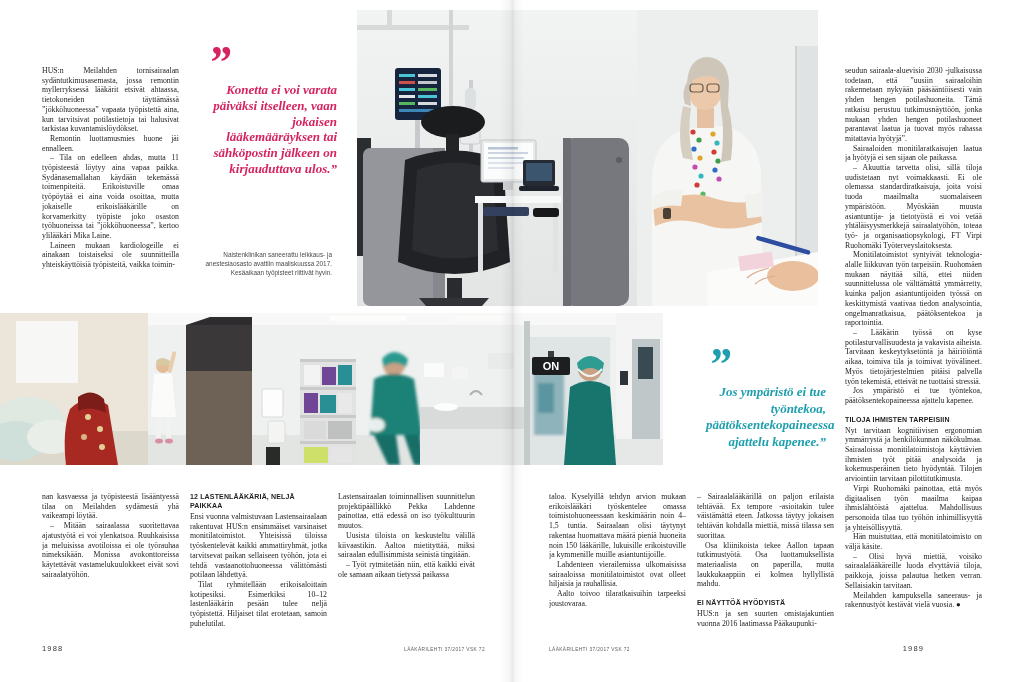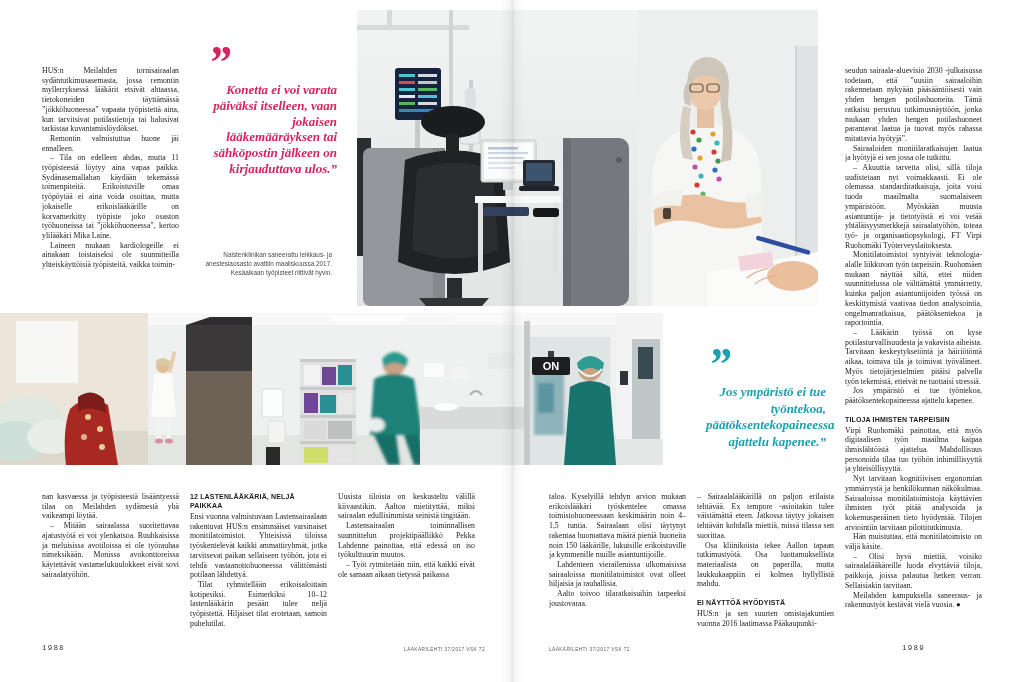--- a/index.html
+++ b/index.html
@@ -39,36 +39,36 @@
 
   
   .photo{position:absolute;overflow:hidden;background:#7dd3fc}
   #photo-top{left:357px;top:10px;width:461px;height:296px}
   #photo-bottom{left:0;top:313px;width:663px;height:152px}
 
   
   .journal{position:absolute;font-family:"Liberation Sans",sans-serif;font-size:4.8px;letter-spacing:.4px;color:#5c5c5c;text-transform:uppercase}
   #journal-left{left:348px;top:647px;width:137px;text-align:right}
   #journal-right{left:549px;top:647px;width:200px;text-align:left}
-  .pagenum{position:absolute;font-family:Liberation Mono, monospace;font-size:7.5px;letter-spacing:1.2px;color:#333}
+  .pagenum{position:absolute;font-family:Liberation Sans, sans-serif;font-size:7.5px;letter-spacing:1.2px;color:#333}
   #pagenum-left{left:42px;top:644px}
   #pagenum-right{left:845px;top:644px;width:137px;text-align:center}
 
   
   .gutter{position:absolute;left:500px;top:0;width:24px;height:682px;pointer-events:none;z-index:6;
     background:linear-gradient(90deg,rgba(0,0,0,0) 0%,rgba(0,0,0,.045) 42%,rgba(0,0,0,.085) 52%,rgba(0,0,0,.03) 65%,rgba(0,0,0,0) 100%)}
 </style>
 </head>
 <body>
 
 <div class="spread">
 
   <div class="col" id="col-top-1">
     <p>HUS:n Meilahden tornisairaalan sydäntutkimusasemasta, jossa remontin myllerryksessä lääkärit etsivät ahtaassa, tietokoneiden täyttämässä ”jökköhuoneessa” vapaata työpistettä aina, kun tarvitsivat potilastietoja tai halusivat tarkistaa kuvantamislöydökset.</p>
-    <p>Remontin valmistuttua huone jäi ennalleen.</p>
+    <p>Remontin luottamusmies huone jäi ennalleen.</p>
     <p>– Tila on edelleen ahdas, mutta 11 työpisteestä löytyy aina vapaa paikka. Sydänasemallahan käydään tekemässä toimenpiteitä. Erikoistuville omaa työpöytää ei aina voida osoittaa, mutta jokaiselle erikoislääkärille on korvamerkitty työpiste joko osaston työhuoneissa tai ”jökköhuoneessa”, kertoo ylilääkäri Mika Laine.</p>
     <p>Laineen mukaan kardiologeille ei ainakaan toistaiseksi ole suunnitteilla yhteiskäyttöisiä työpisteitä, vaikka toimin-</p>
   </div>
 
   <div class="quote" id="quote-pink">
     <span class="qmark">”</span>
     <div class="qtext">Konetta ei voi varata päiväksi itselleen, vaan jokaisen lääkemääräyksen tai sähköpostin jälkeen on kirjauduttava ulos.”</div>
   </div>
 
   <div class="caption">Naistenklinikan saneerattu leikkaus- ja anestesiaosasto avattiin maaliskuussa 2017. Kesäaikaan työpisteet riittivät hyvin.</div>
@@ -324,22 +324,22 @@
     <p>– Mitään sairaalassa suoritettavaa ajatustyötä ei voi ylenkatsoa. Ruuhkaisissa ja meluisissa avotiloissa ei ole työrauhaa nimeksikään. Monissa avokonttoreissa käytettävät vastamelukuulokkeet eivät sovi sairaalatyöhön.</p>
   </div>
 
   <div class="col bcol" id="bcol-2">
     <h4 class="subhead">12 LASTENLÄÄKÄRIÄ, NELJÄ PAIKKAA</h4>
     <p>Ensi vuonna valmistuvaan Lastensairaalaan rakentuvat HUS:n ensimmäiset varsinaiset monitilatoimistot. Yhteisissä tiloissa työskentelevät kaikki ammattiryhmät, jotka tarvitsevat paikan sellaiseen työhön, jota ei tehdä vastaanottohuoneessa välittömästi potilaan lähdettyä.</p>
     <p>Tilat ryhmitellään erikoisaloittain kotipesiksi. Esimerkiksi 10–12 lastenlääkärin pesään tulee neljä työpistettä. Hiljaiset tilat erotetaan, samoin puhelutilat.</p>
   </div>
 
   <div class="col bcol" id="bcol-3">
+    <p>Lastensairaalan toiminnallisen suunnittelun projektipäällikkö Pekka Lahdenne painottaa, että edessä on iso työkulttuurin muutos.</p>
     <p>Uusista tiloista on keskusteltu välillä kiivaastikin. Aaltoa mietityttää, miksi sairaalan edullisimmista seinistä tingitään.</p>
-    <p>Lastensairaalan toiminnallisen suunnittelun projektipäällikkö Pekka Lahdenne painottaa, että edessä on iso työkulttuurin muutos.</p>
     <p>– Työt rytmitetään niin, että kaikki eivät ole samaan aikaan tietyssä paikassa</p>
   </div>
 
   <div class="quote" id="quote-teal">
     <span class="qmark">”</span>
     <div class="qtext">Jos ympäristö ei tue työntekoa, päätöksentekopaineessa ajattelu kapenee.”</div>
   </div>
 
   <div class="col bcol" id="bcol-4">
     <p>taloa. Kyselyillä tehdyn arvion mukaan erikoislääkäri työskentelee omassa toimistohuoneessaan keskimäärin noin 4–1,5 tuntia. Sairaalaan olisi täytynyt rakentaa huomattava määrä pieniä huoneita noin 150 lääkärille, lukuisille erikoistuville ja kymmenille muille asiantuntijoille.</p>
@@ -349,28 +349,28 @@
 
   <div class="col bcol" id="bcol-5">
     <p>– Sairaalalääkärillä on paljon erilaista tehtävää. Ex tempore -asioitakin tulee väistämättä eteen. Jatkossa täytyy jokaisen tehtävän kohdalla miettiä, missä tilassa sen suorittaa.</p>
     <p>Osa kliinikoista tekee Aallon tapaan tutkimustyötä. Osa luottamuksellista materiaalista on paperilla, mutta laukkukaappiin ei kolmea hyllyllistä mahdu.</p>
     <h4 class="subhead mid">EI NÄYTTÖÄ HYÖDYISTÄ</h4>
     <p>HUS:n ja sen suurten omistajakuntien vuonna 2016 laatimassa Pääkaupunki-</p>
   </div>
 
   <div class="col" id="col-right">
     <p>seudun sairaala-aluevisio 2030 -julkaisussa todetaan, että ”uusiin sairaaloihin rakennetaan nykyään pääsääntöisesti vain yhden hengen potilashuoneita. Tämä ratkaisu perustuu tutkimusnäyttöön, jonka mukaan yhden hengen potilashuoneet parantavat laatua ja tuovat myös rahassa mitattavia hyötyjä”.</p>
-    <p>Sairaaloiden monitilaratkaisujen laatua ja hyötyjä ei sen jossa ole tutkittu.</p>
+    <p>Sairaaloiden monitilaratkaisujen laatua ja hyötyjä ei sen sijaan ole paikassa.</p>
     <p>– Akuuttia tarvetta olisi, sillä tiloja uudistetaan nyt voimakkaasti. Ei ole olemassa standardiratkaisuja, joita voisi tuoda maailmalta suomalaiseen ympäristöön. Myöskään muusta asiantuntija- ja tietotyöstä ei voi vetää yhtäläisyysmerkkejä sairaalatyöhön, toteaa työ- ja organisaatiopsykologi, FT Virpi Ruohomäki Työterveyslaitoksesta.</p>
     <p>Monitilatoimistot syntyivät teknologia-alalle liikkuvan työn tarpeisiin. Ruohomäen mukaan näyttää siltä, ettei niiden suunnittelussa ole välttämättä ymmärretty, kuinka paljon asiantuntijoiden työssä on keskittymistä vaativaa tiedon analysointia, ongelmanratkaisua, päätöksentekoa ja raportointia.</p>
     <p>– Lääkärin työssä on kyse potilasturvallisuudesta ja vakavista aiheista. Tarvitaan keskeytyksetöntä ja häiriötöntä aikaa, toimiva tila ja toimivat työvälineet. Myös tietojärjestelmien pitäisi palvella työn tekemistä, etteivät ne tuottaisi stressiä.</p>
     <p>Jos ympäristö ei tue työntekoa, päätöksentekopaineessa ajattelu kapenee.</p>
     <h4 class="subhead mid">TILOJA IHMISTEN TARPEISIIN</h4>
+    <p>Nyt tarvitaan kognitiivisen ergonomian ymmärrystä ja henkilökunnan näkökulmaa. Sairaaloissa monitilatoimistoja käyttävien ihmisten työt pitää analysoida ja kokemusperäinen tieto hyödyntää. Tilojen arviointiin tarvitaan pilottitutkimusta.</p>
     <p>Virpi Ruohomäki painottaa, että myös digitaalisen työn maailma kaipaa ihmislähtöistä ajattelua. Mahdollisuus personoida tilaa tuo työhön inhimillisyyttä ja yhteisöllisyyttä.</p>
-    <p>Nyt tarvitaan kognitiivisen ergonomian ymmärrystä ja henkilökunnan näkökulmaa. Sairaaloissa monitilatoimistoja käyttävien ihmisten työt pitää analysoida ja kokemusperäinen tieto hyödyntää. Tilojen arviointiin tarvitaan pilottitutkimusta.</p>
     <p>Hän muistuttaa, että monitilatoimisto on väljä käsite.</p>
     <p>– Olisi hyvä miettiä, voisiko sairaalalääkäreille luoda elvyttäviä tiloja, paikkoja, joissa palautua hetken verran. Sellaisiakin tarvitaan.</p>
     <p>Meilahden kampuksella saneeraus- ja rakennustyöt kestävät vielä vuosia. ●</p>
   </div>
 
   <div class="pagenum" id="pagenum-left">1988</div>
   <div class="journal" id="journal-left">LÄÄKÄRILEHTI 37/2017 VSK 72</div>
   <div class="journal" id="journal-right">LÄÄKÄRILEHTI 37/2017 VSK 72</div>
   <div class="pagenum" id="pagenum-right">1989</div>
 

